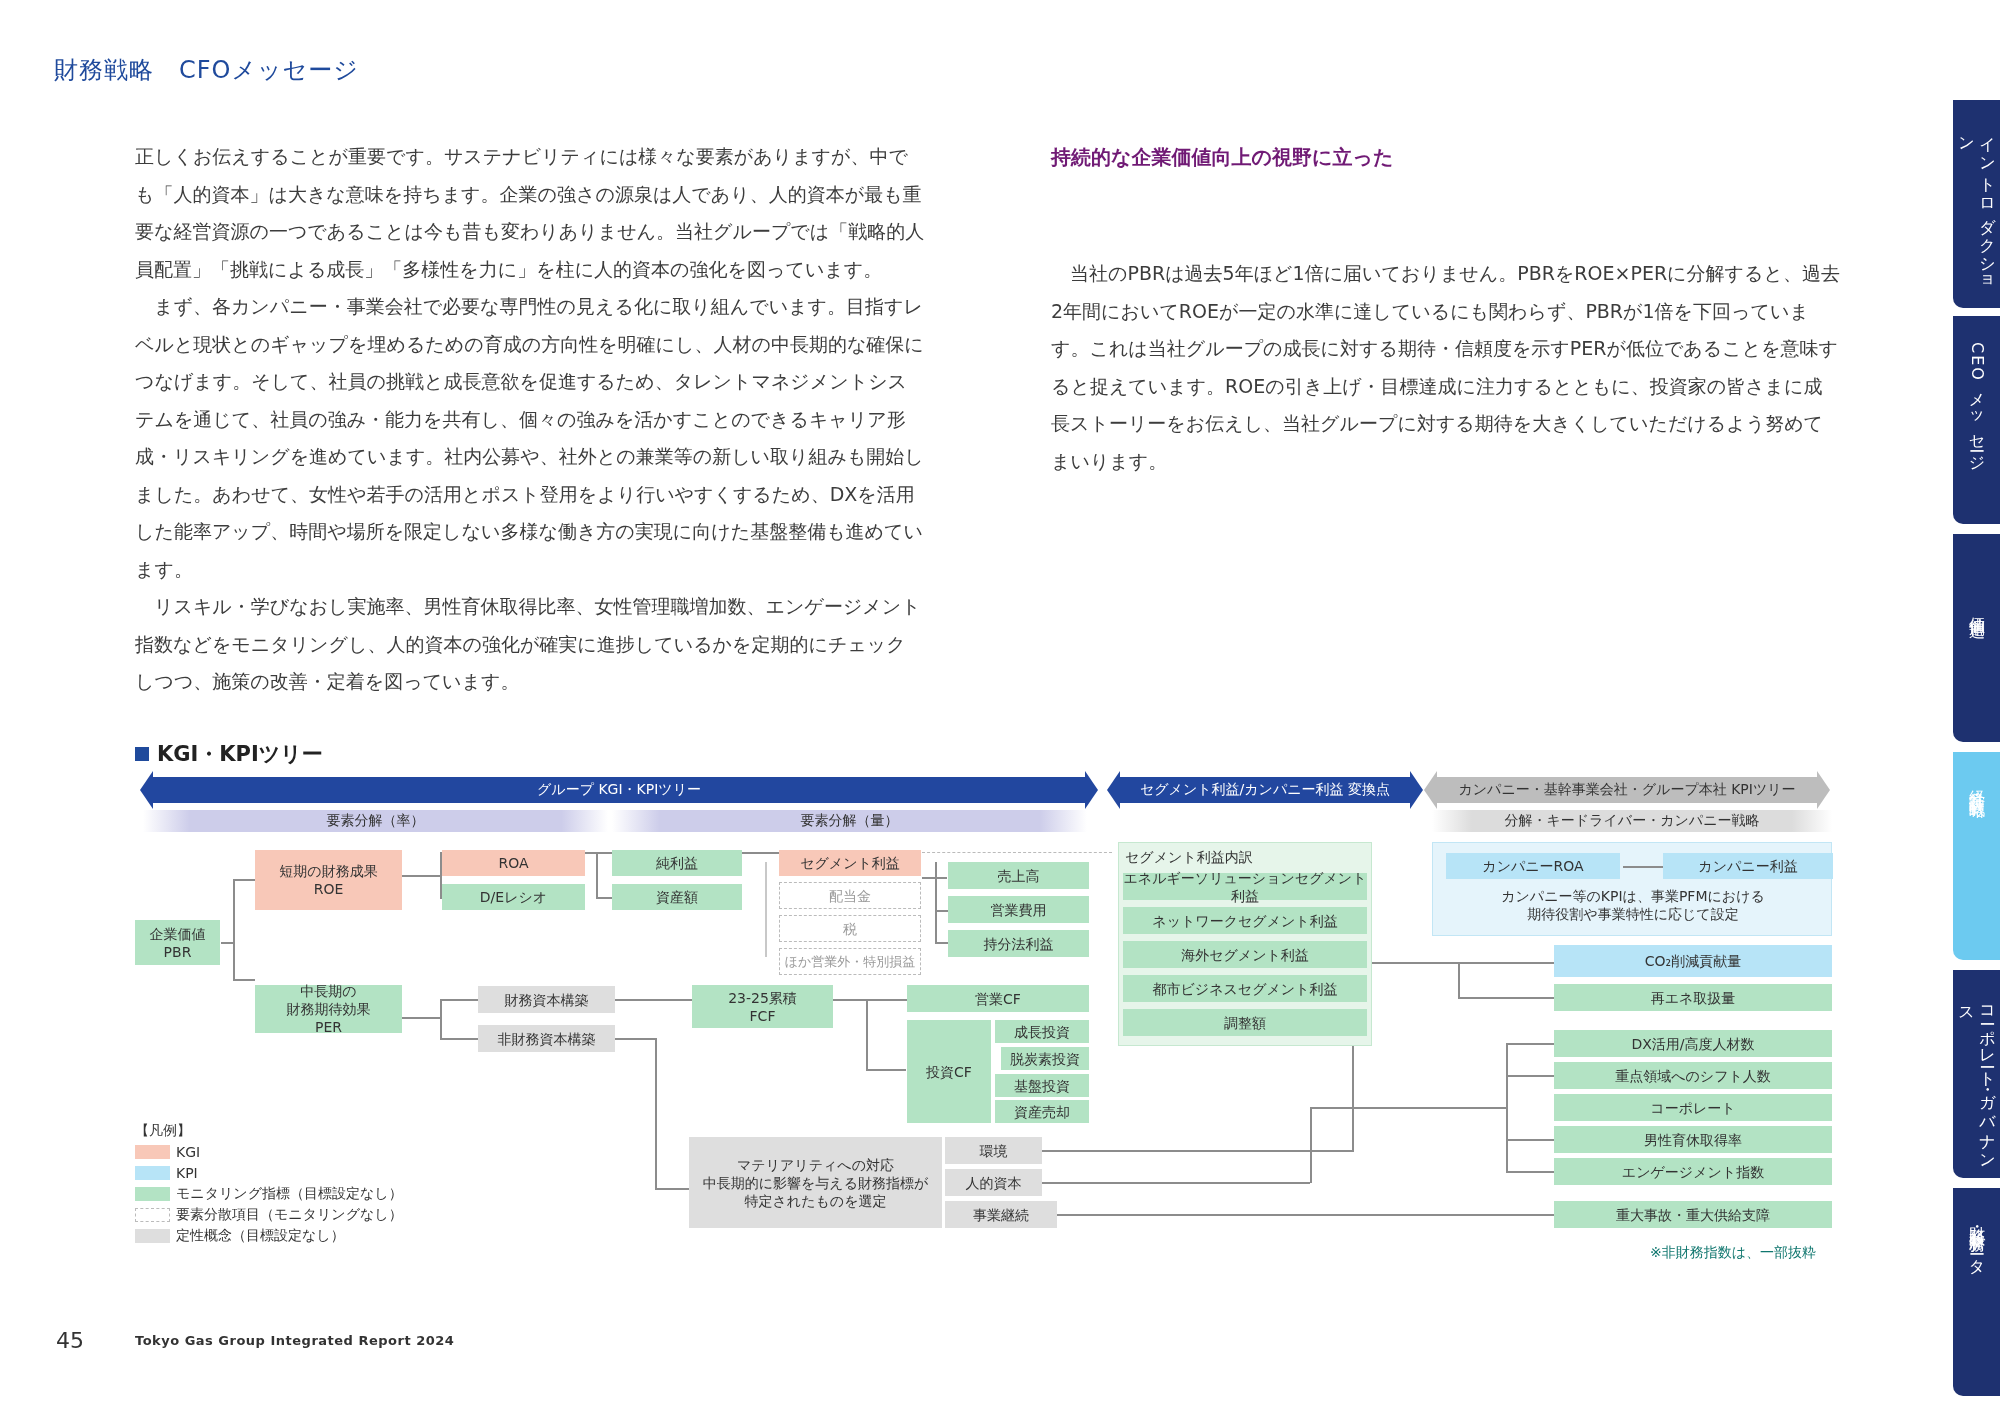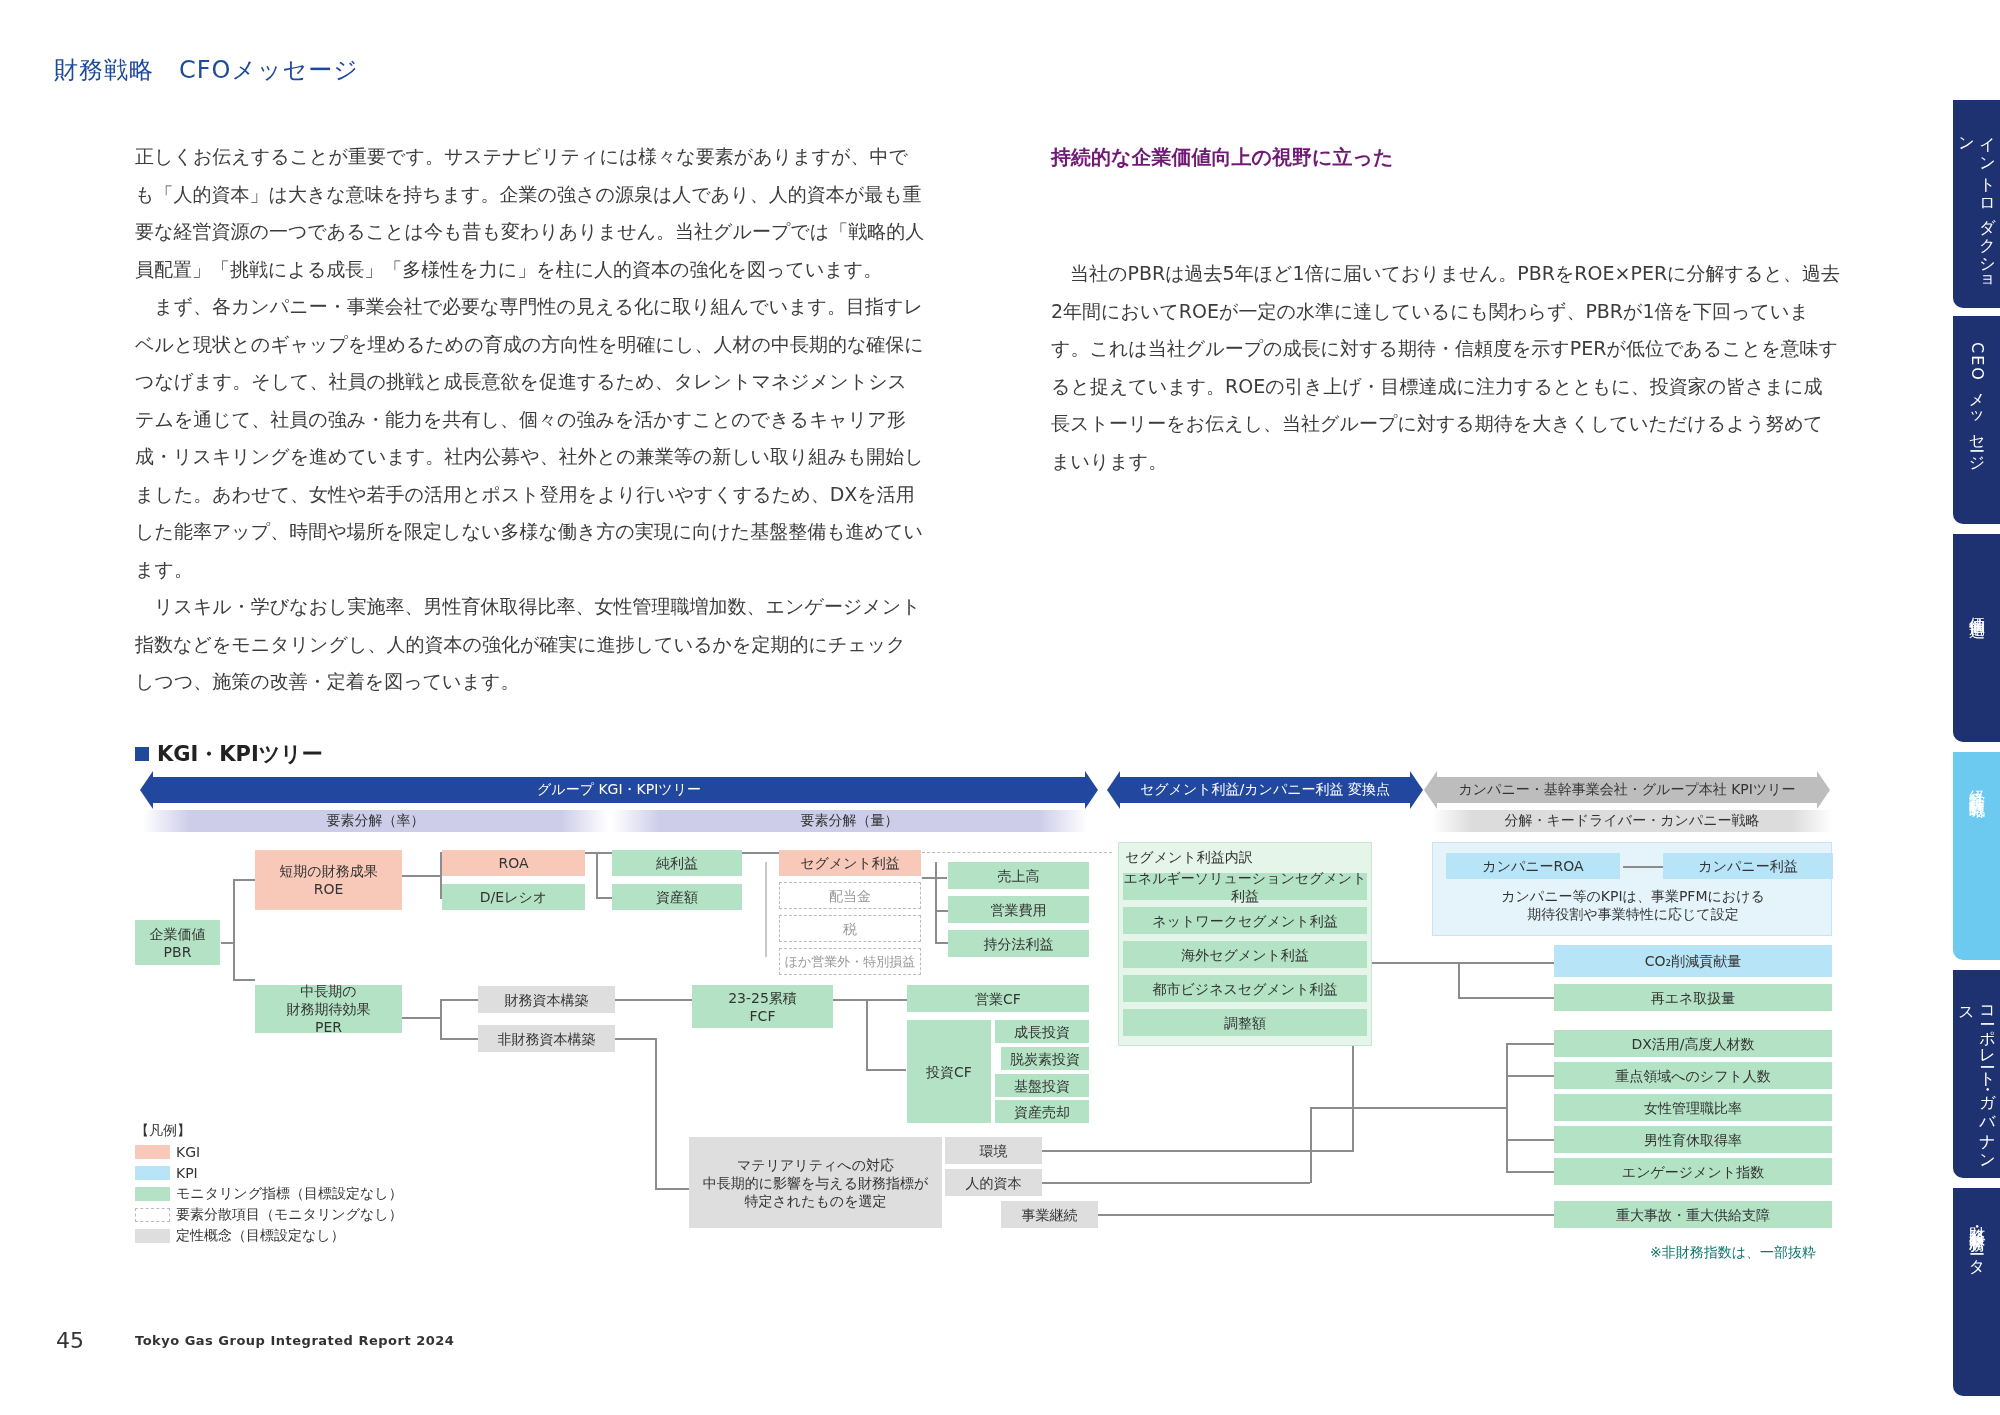--- a/index.html
+++ b/index.html
@@ -166,21 +166,21 @@
 <div class="node mon" style="left:907px;top:1020px;width:84px;height:103px;">投資CF</div>
 <div class="node mon" style="left:995px;top:1020px;width:94px;height:23px;">成長投資</div>
 <div class="node mon" style="left:1001px;top:1047px;width:88px;height:23px;">脱炭素投資</div>
 <div class="node mon" style="left:995px;top:1074px;width:94px;height:23px;">基盤投資</div>
 <div class="node mon" style="left:995px;top:1100px;width:94px;height:23px;">資産売却</div>
 <div class="node qual" style="left:689px;top:1137px;width:253px;height:91px;white-space:pre;">マテリアリティへの対応
 中長期的に影響を与える財務指標が
 特定されたものを選定</div>
 <div class="node qual" style="left:945px;top:1137px;width:97px;height:27px;">環境</div>
 <div class="node qual" style="left:945px;top:1169px;width:97px;height:27px;">人的資本</div>
-<div class="node qual" style="left:1001px;top:1201px;width:97px;height:27px;">事業継続</div>
+<div class="node qual" style="left:945px;top:1201px;width:112px;height:27px;">事業継続</div>
 
 <div class="seg-panel">
   <div style="position:absolute;left:6px;top:6px;font-size:14px;color:#333;">セグメント利益内訳</div>
   <div class="node mon" style="left:4px;top:30px;width:244px;height:27px;">エネルギーソリューションセグメント利益</div>
   <div class="node mon" style="left:4px;top:64px;width:244px;height:27px;">ネットワークセグメント利益</div>
   <div class="node mon" style="left:4px;top:98px;width:244px;height:27px;">海外セグメント利益</div>
   <div class="node mon" style="left:4px;top:132px;width:244px;height:27px;">都市ビジネスセグメント利益</div>
   <div class="node mon" style="left:4px;top:166px;width:244px;height:27px;">調整額</div>
 </div>
 
@@ -189,21 +189,21 @@
   <div class="line hl" style="left:190px;top:23px;width:40px;"></div>
   <div class="node kpi" style="left:230px;top:10px;width:170px;height:26px;">カンパニー利益</div>
   <div class="node" style="left:0;top:40px;width:400px;height:44px;white-space:pre;">カンパニー等のKPIは、事業PFMにおける
 期待役割や事業特性に応じて設定</div>
 </div>
 
 <div class="node kpi" style="left:1554px;top:945px;width:278px;height:32px;">CO₂削減貢献量</div>
 <div class="node mon" style="left:1554px;top:984px;width:278px;height:27px;">再エネ取扱量</div>
 <div class="node mon" style="left:1554px;top:1030px;width:278px;height:27px;">DX活用/高度人材数</div>
 <div class="node mon" style="left:1554px;top:1062px;width:278px;height:27px;">重点領域へのシフト人数</div>
-<div class="node mon" style="left:1554px;top:1094px;width:278px;height:27px;">女性管理職比率</div>
+<div class="node mon" style="left:1554px;top:1094px;width:278px;height:27px;">コーポレート</div>
 <div class="node mon" style="left:1554px;top:1126px;width:278px;height:27px;">男性育休取得率</div>
 <div class="node mon" style="left:1554px;top:1158px;width:278px;height:27px;">エンゲージメント指数</div>
 <div class="node mon" style="left:1554px;top:1201px;width:278px;height:27px;">重大事故・重大供給支障</div>
 
 <div class="abs footnote">※非財務指数は、一部抜粋</div>
 
 <div class="abs legend">
   <div class="row">【凡例】</div>
   <div class="row">
       <span class="sw" style="background:#f8c8b8;"></span>

